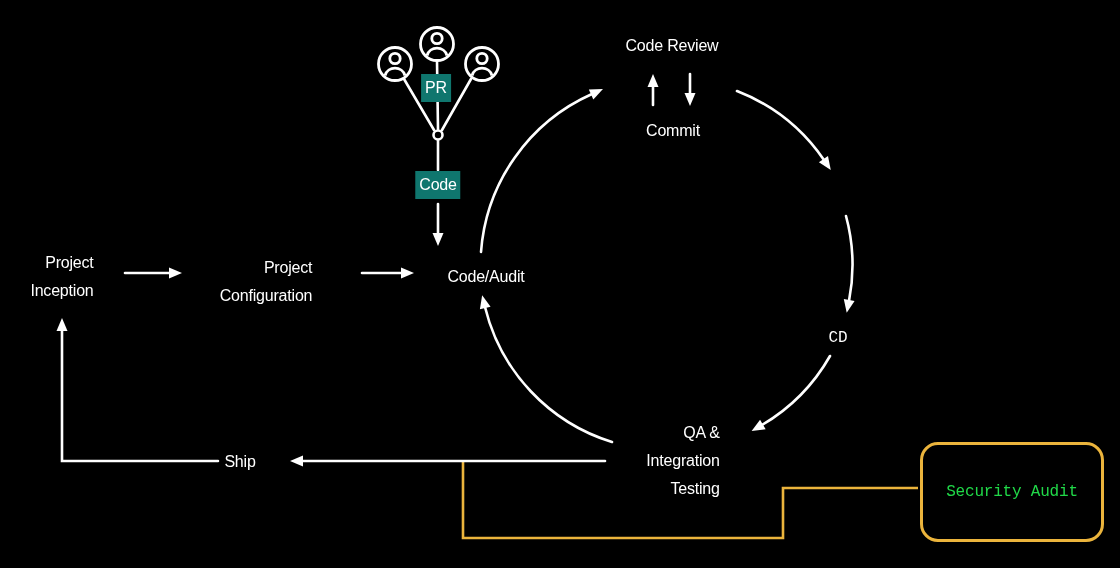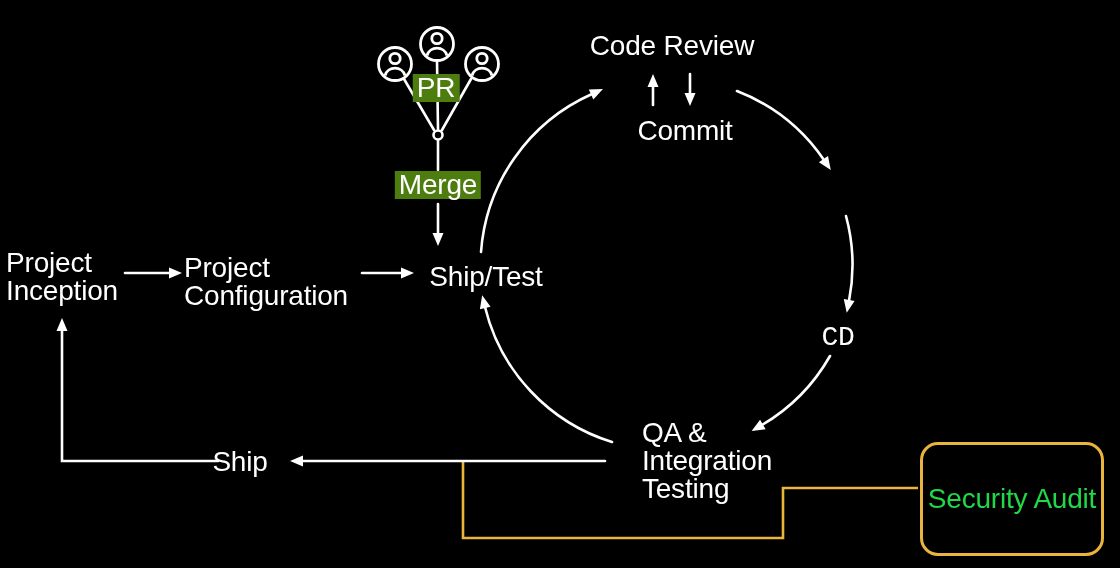--- a/index.html
+++ b/index.html
@@ -9,35 +9,35 @@
     height: 568px;
     background: var(--bg, #000);
     font-family: "Liberation Sans", sans-serif;
     overflow: hidden;
   }
   #wires { position: absolute; inset: 0; }
   .lbl {
     position: absolute;
     transform: translate(-50%, -50%);
     color: var(--line, #fff);
-    font-size: 28px;
+    font-size: 16px;
     line-height: 28px;
-    text-align: left;
+    text-align: right;
     white-space: pre-line;
     letter-spacing: -0.2px;
   }
-  .lbl.masked { background: #4d7c0f; padding: 0 4px; }
+  .lbl.masked { background: #0f766e; padding: 0 4px; }
   #audit-box {
     position: absolute;
     left: 920px; top: 442px;
-    width: 184px; height: 114px;
+    width: 184px; height: 100px;
     border: 3px solid var(--audit-border, #EBB43C);
     border-radius: 18px;
     box-sizing: border-box;
-    display: flex; align-items: center; justify-content: center;
+    display: flex; align-items: center; justify-content: center; font-family: Liberation Mono, monospace;
   }
   #audit-box .lbl {
     position: static; transform: none;
     color: var(--audit-text, #20D848);
   }
   .wire   { fill: none; stroke: var(--line, #fff); stroke-width: 2.6; stroke-linecap: round; }
   .audit-wire { fill: none; stroke: var(--audit-border, #EBB43C); stroke-width: 2.6; }
   .icon   { fill: none; stroke: var(--line, #fff); stroke-width: 2.8; }
   .dot    { fill: #000; stroke: var(--line, #fff); stroke-width: 2.6; }
 </style>
@@ -91,27 +91,27 @@
     <path class="wire" d="M690 74 V94" marker-end="url(#arw)"></path>
 
     <path class="wire" d="M605 461 H302" marker-end="url(#arw)"></path>
     <path class="wire" d="M218 461 H62 V330" marker-end="url(#arw)"></path>
   </svg>
 
   <div class="lbl" style="left:62px;  top:277px;">Project
 Inception</div>
   <div class="lbl" style="left:266px; top:282px;">Project
 Configuration</div>
-  <div class="lbl" style="left:486px; top:277px;">Ship/Test</div>
+  <div class="lbl" style="left:486px; top:277px;">Code/Audit</div>
   <div class="lbl masked" style="left:436px; top:88px;">PR</div>
-  <div class="lbl masked" style="left:438px; top:185px;">Merge</div>
+  <div class="lbl masked" style="left:438px; top:185px;">Code</div>
   <div class="lbl" style="left:672px; top:46px;">Code Review</div>
-  <div class="lbl" style="left:673px; top:131px;margin-left:12px;">Commit</div>
+  <div class="lbl" style="left:673px; top:131px;">Commit</div>
   <div class="lbl" style="left:838px; top:338px;font-family:Liberation Mono, monospace;">CD</div>
-  <div class="lbl" style="left:683px; top:461px;margin-left:24px;">QA &amp;
+  <div class="lbl" style="left:683px; top:461px;">QA &amp;
 Integration
 Testing</div>
   <div class="lbl" style="left:240px; top:462px;">Ship</div>
 
   <div id="audit-box">
     <div class="lbl">Security Audit</div>
   </div>
 
 </div>
 

